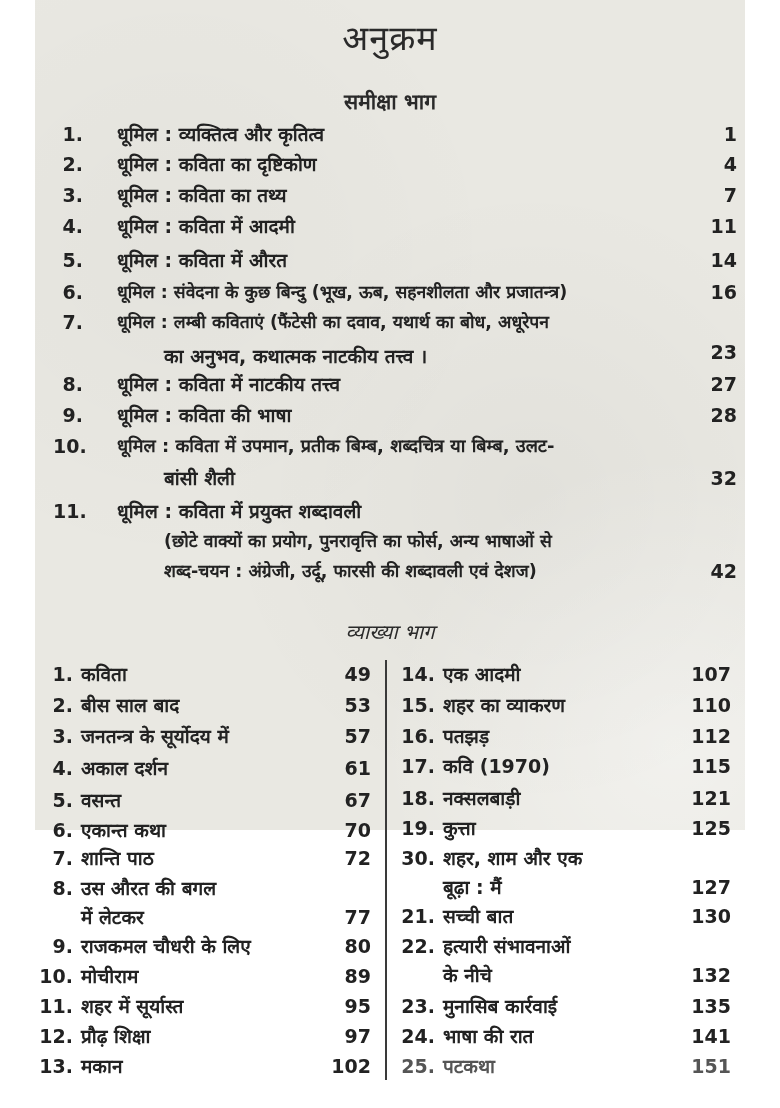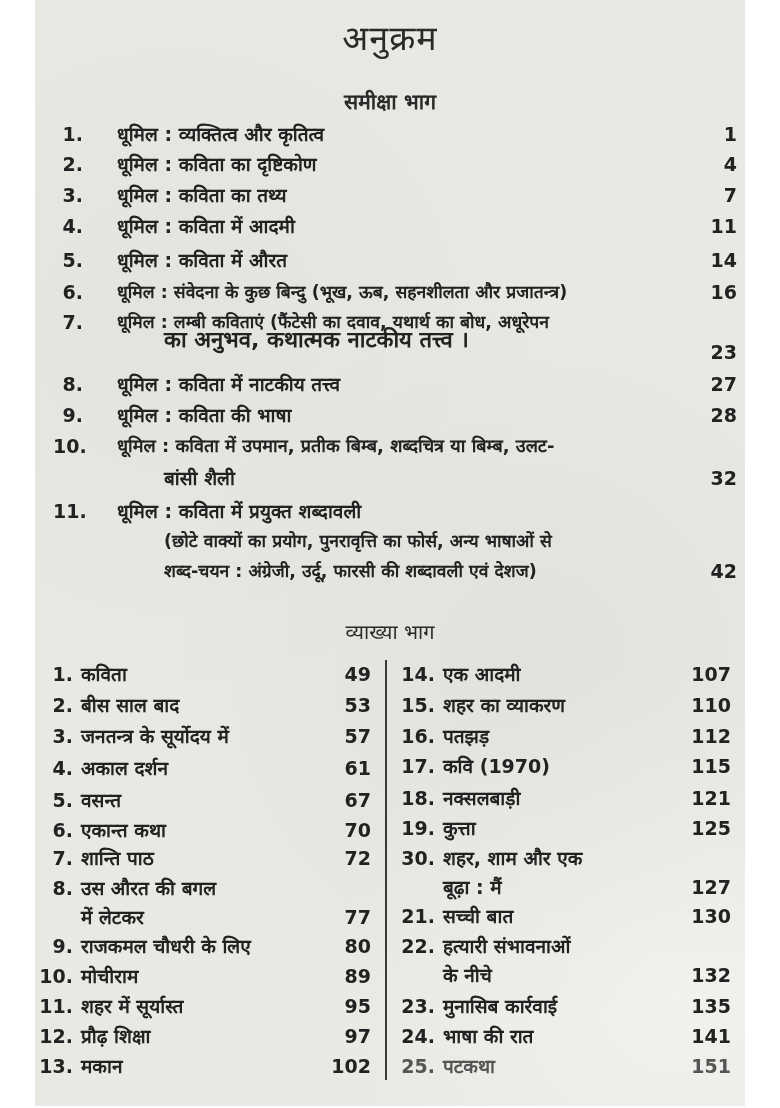--- a/index.html
+++ b/index.html
@@ -1,38 +1,38 @@
 <!DOCTYPE html>
 <html><head>
   <meta charset="utf-8">
   <style>
     * { margin: 0; padding: 0; box-sizing: border-box; }
     html, body { width: 780px; height: 1108px; background: #ffffff; overflow: hidden; }
     body { position: relative; font-family: "DejaVu Sans", sans-serif; color: #1e1e1e; }
 
     .page {
-      position: absolute; left: 35px; top: 0; width: 710px; height: 1106px;
+      position: absolute; left: 35px; top: 0; width: 710px; height: 830px;
       background: #e9e8e2;
       background-image:
         radial-gradient(circle at 20% 30%, rgba(0,0,0,0.025) 0, transparent 40%),
         radial-gradient(circle at 70% 60%, rgba(0,0,0,0.03) 0, transparent 45%),
         radial-gradient(circle at 90% 90%, rgba(255,255,255,0.4) 0, transparent 30%);
     }
 
     .title {
       position: absolute; left: 0; width: 710px; top: 14px;
       text-align: center; font-size: 34px; font-weight: normal; color: #2a2a2a;
       letter-spacing: 1px;
     }
     .section-heading {
       position: absolute; left: 0; width: 710px; text-align: center;
       font-size: 21px; font-weight: bold; color: #2a2a2a;
     }
     #sec1-heading { top: 87px; }
-    #sec2-heading { top: 618px; font-weight: normal; font-size: 20px; }
+    #sec2-heading { top: 618px; font-weight: normal; font-size: 20px; font-style: italic; }
 
     
     .s1-row {
       position: absolute; left: 18px; width: 684px;
       font-size: 19px; line-height: 28px; font-weight: bold; color: #222;
     }
     .s1-row .num { position: absolute; left: 0; width: 30px; text-align: right; }
     .s1-row .lead { position: absolute; left: 36px; white-space: nowrap; margin-left: 28px; }
     .s1-row .page-no { position: absolute; right: 0; text-align: right; font-weight: bold; }
     .s1-row .cont { position: absolute; left: 111px; white-space: nowrap; }
@@ -86,21 +86,21 @@
     <span class="page-no">14</span>
   </div>
   <div class="s1-row" style="top:278px">
     <span class="num">6.</span>
     <span class="lead" style="font-size:17.5px">धूमिल : संवेदना के कुछ बिन्दु (भूख, ऊब, सहनशीलता और प्रजातन्त्र)</span>
     <span class="page-no">16</span>
   </div>
   <div class="s1-row" style="top:308px; height:60px">
     <span class="num">7.</span>
     <span class="lead" style="font-size:17.5px">धूमिल : लम्बी कविताएं (फैंटेसी का दवाव, यथार्थ का बोध, अधूरेपन</span>
-    <span class="cont" style="top:18px; font-size:22px">का अनुभव, कथात्मक नाटकीय तत्त्व ।</span>
+    <span class="cont" style="top:34px; font-size:19px">का अनुभव, कथात्मक नाटकीय तत्त्व ।</span>
     <span class="page-no" style="top:30px">23</span>
   </div>
   <div class="s1-row" style="top:370px">
     <span class="num">8.</span>
     <span class="lead">धूमिल : कविता में नाटकीय तत्त्व</span>
     <span class="page-no">27</span>
   </div>
   <div class="s1-row" style="top:401px">
     <span class="num">9.</span>
     <span class="lead">धूमिल : कविता की भाषा</span>

